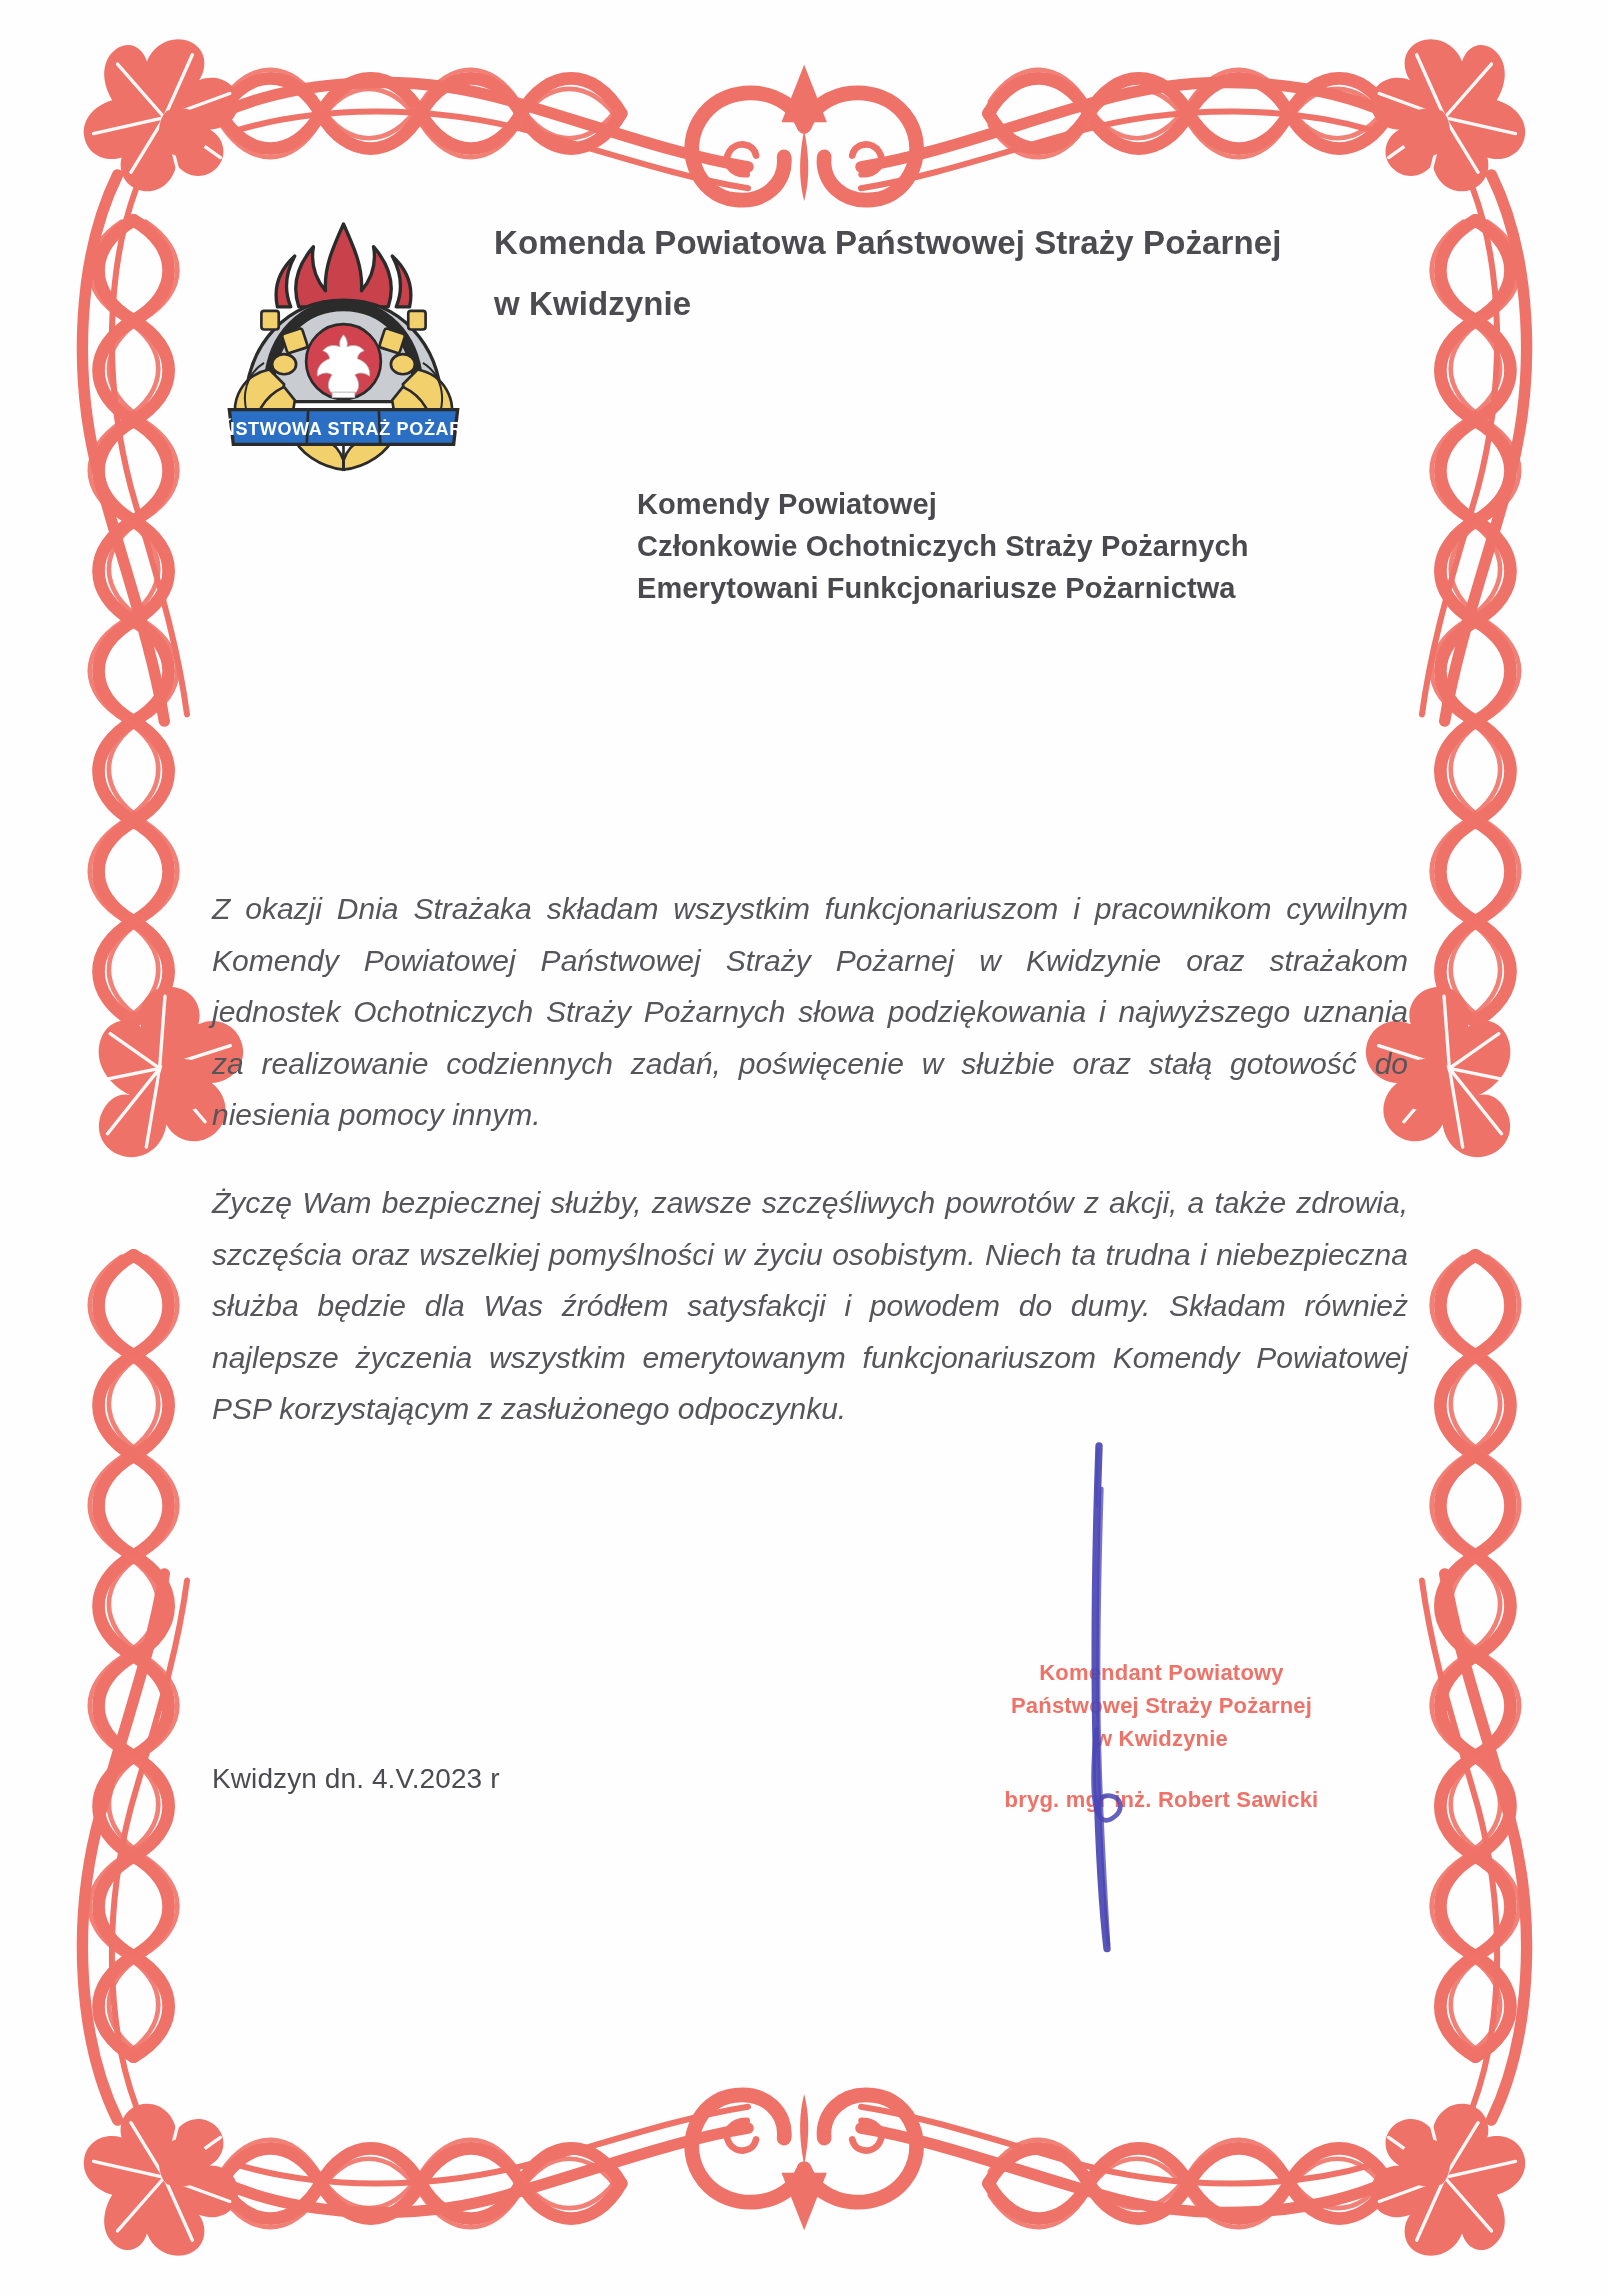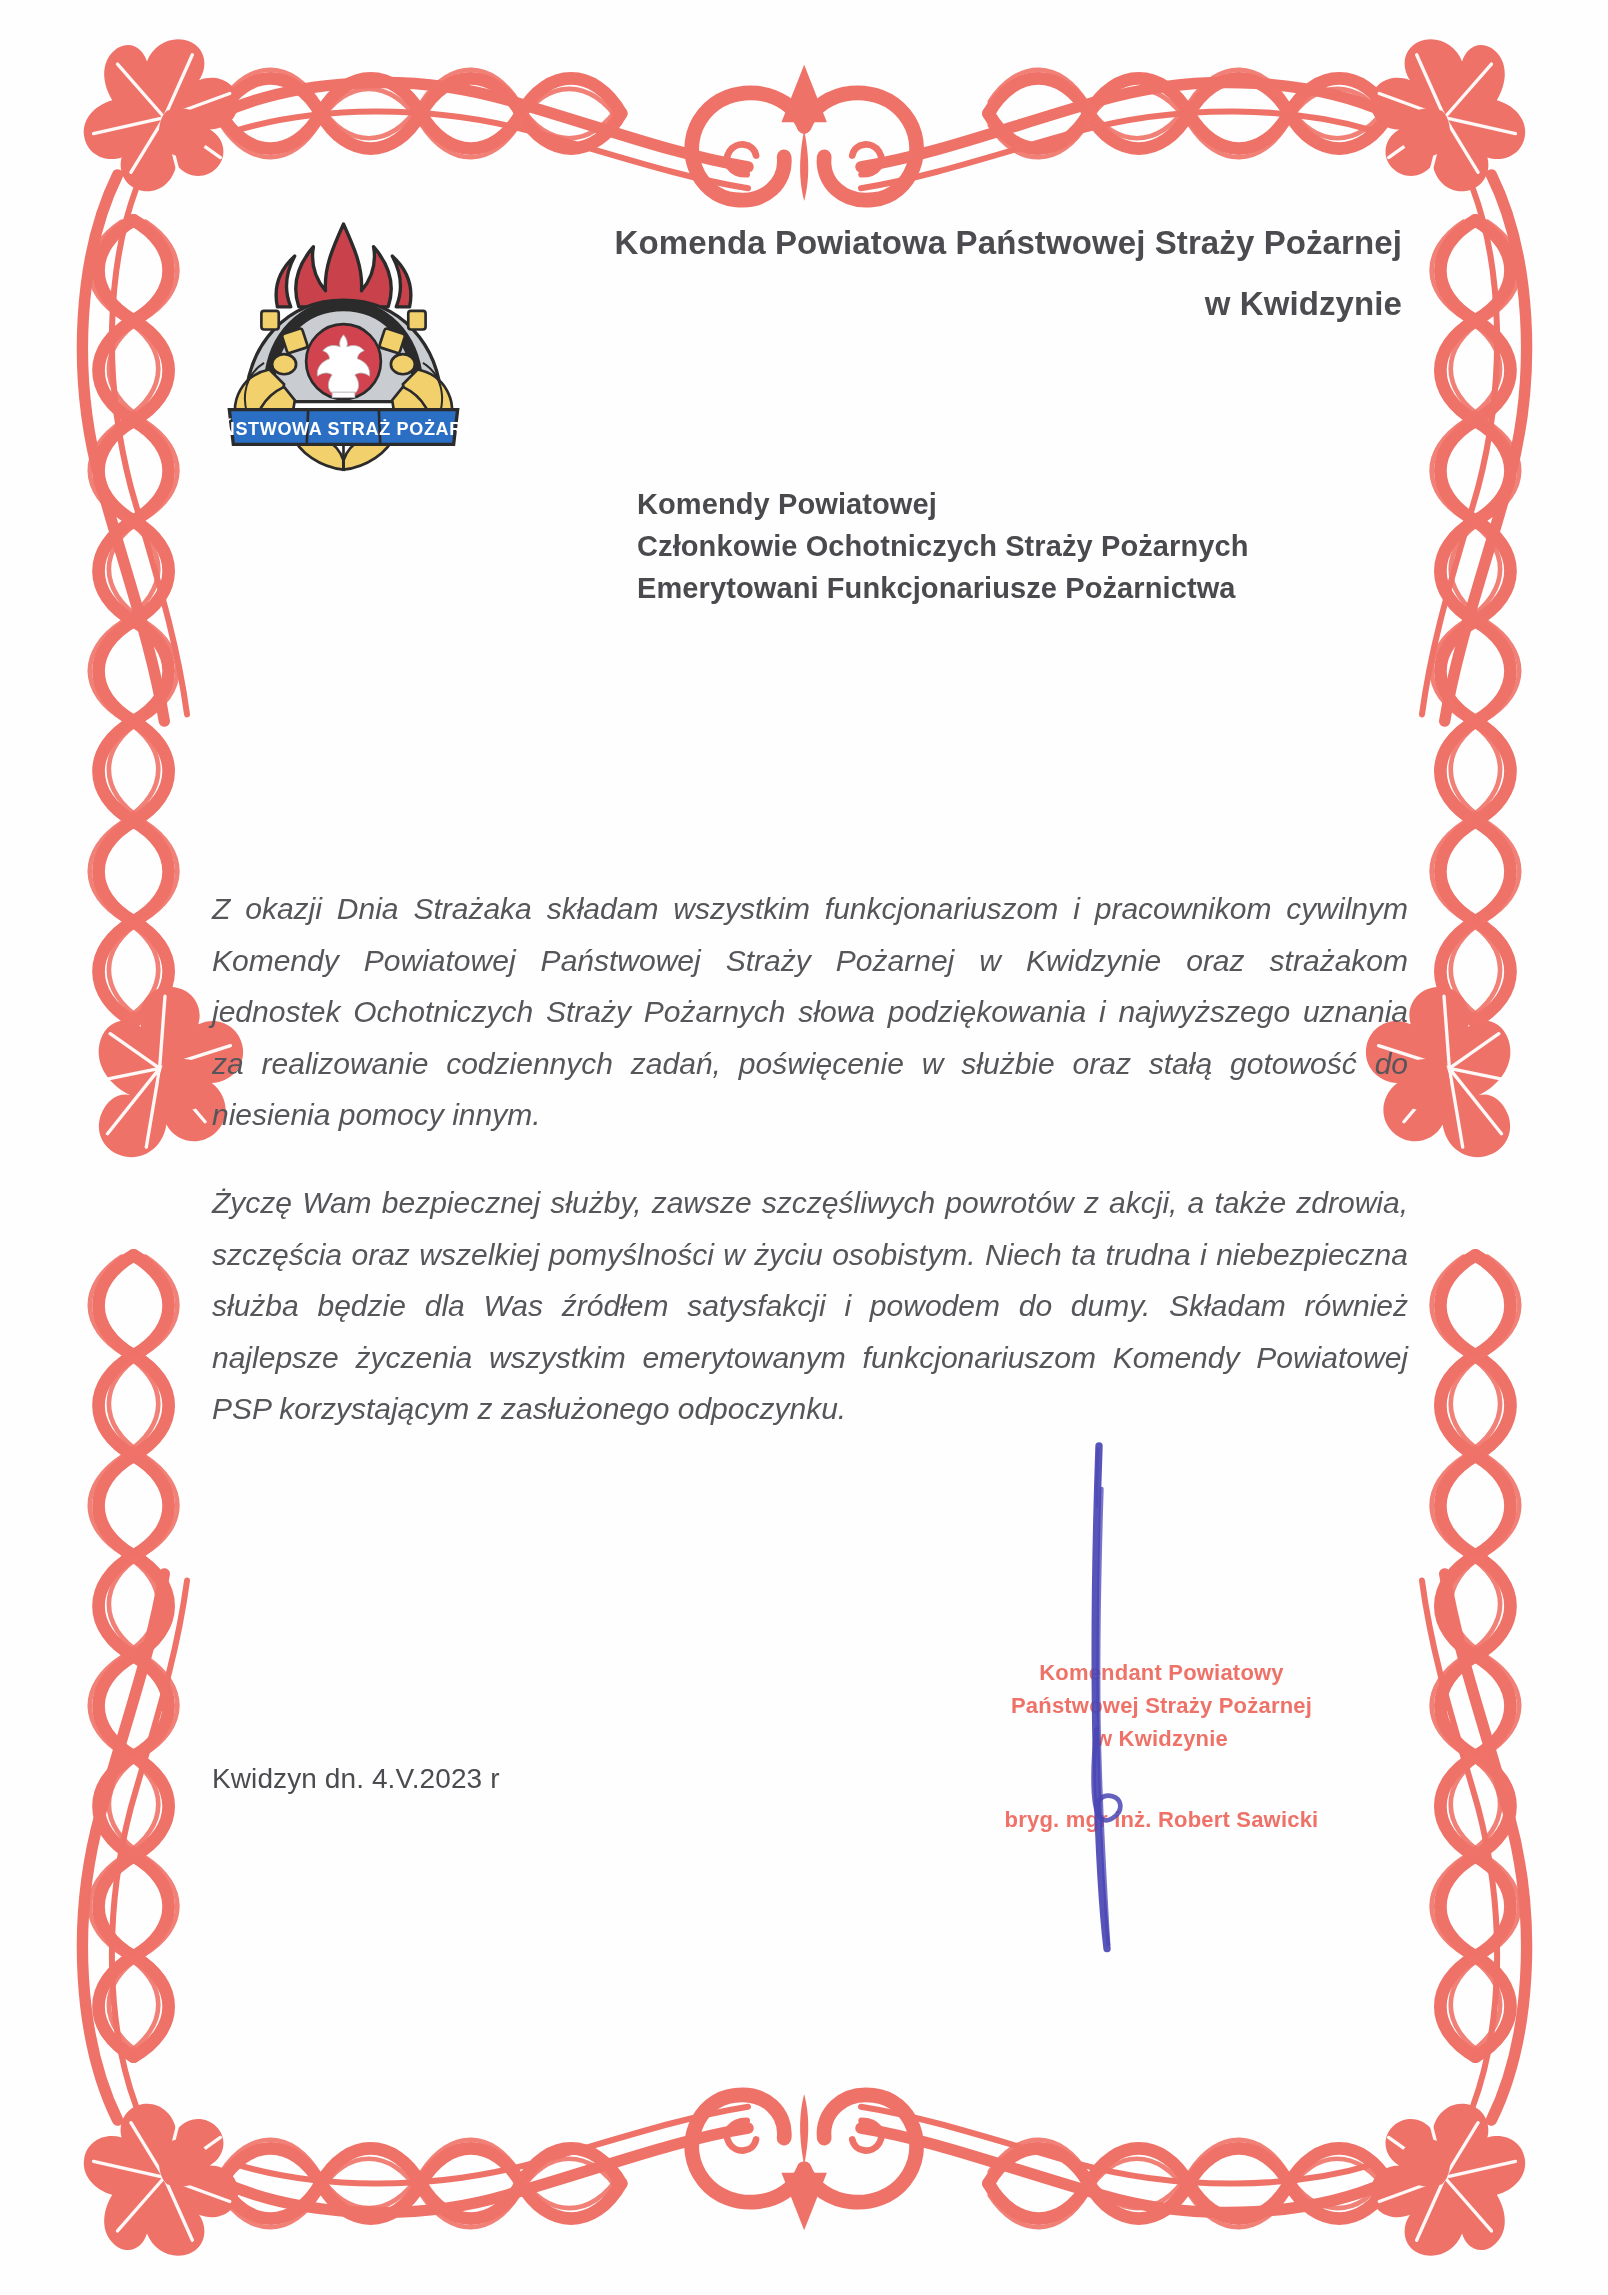--- a/index.html
+++ b/index.html
@@ -16,21 +16,21 @@
 
   
   .content{
     position:absolute;left:200px;top:200px;width:1209px;height:1897px;
   }
 
   .header-row{position:relative;height:167px;}
   .crest{position:absolute;left:20px;top:12px;width:247px;height:287px;}
   .org-title{
     position:absolute;left:294px;top:17.4px;width:908px;
-    text-align:right;color:#4c4c50;
+    text-align:left;color:#4c4c50;
     font-size:33px;font-weight:600;line-height:1.55;
     letter-spacing:0.1px;
   }
   .org-title .l2{display:block;margin-top:9.4px;}
 
   .addressee{
     position:absolute;left:437px;top:284px;width:761px;
     color:#4a4a4e;font-size:29px;font-weight:700;line-height:1.44;
     letter-spacing:0.1px;
   }
@@ -48,21 +48,21 @@
   .date{
     position:absolute;left:12px;top:1563px;
     color:#4c4c50;font-size:28px;letter-spacing:0.1px;
   }
 
   .sign-block{
     position:absolute;left:721px;top:1456px;width:481px;
     text-align:center;color:#ef7268;
     font-size:22px;font-weight:600;line-height:1.5;letter-spacing:0.2px;
   }
-  .sign-block .name{margin-top:48px;display:block;}
+  .sign-block .name{margin-top:28px;display:block;}
   .signature{
     position:absolute;left:832px;top:1242px;width:134px;height:508px;
     pointer-events:none;
   }
   .signature svg{width:100%;height:100%;overflow:visible;}
 </style>
 </head>
 <body>
 
 <div class="page">

